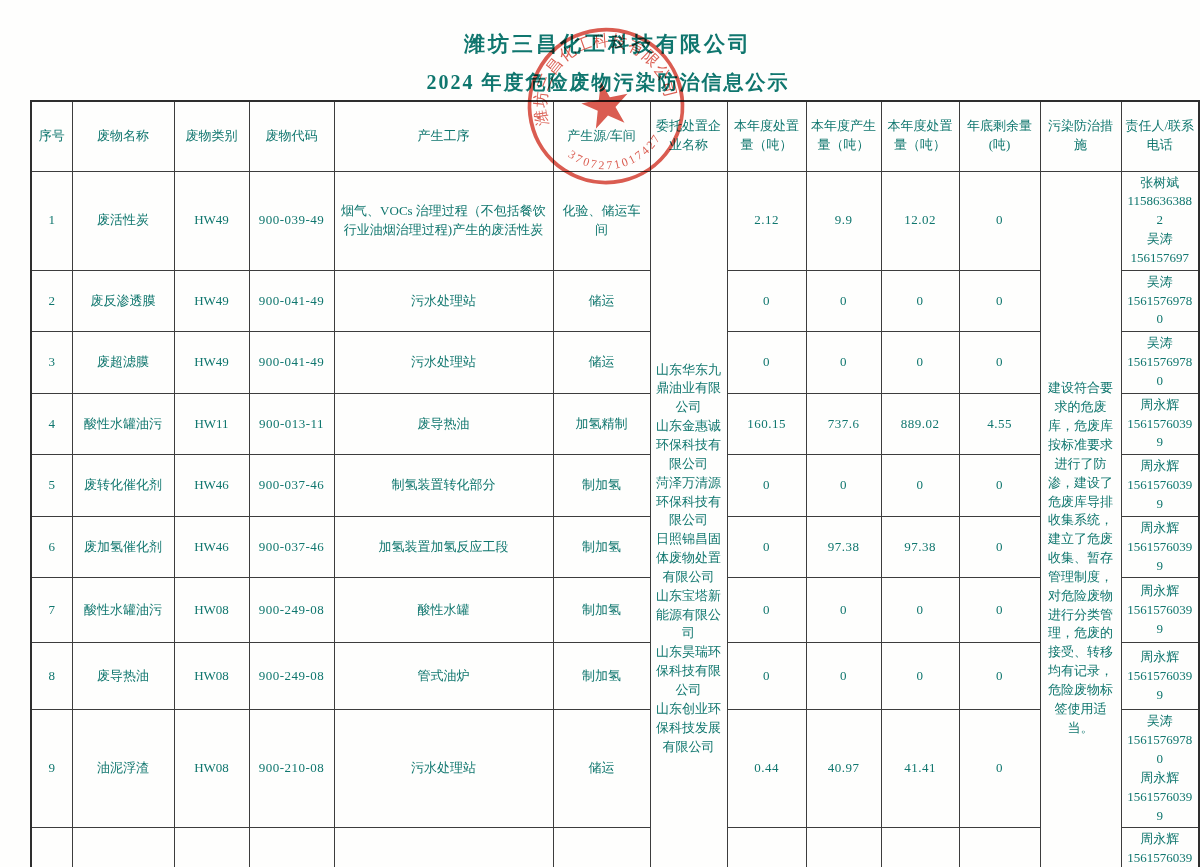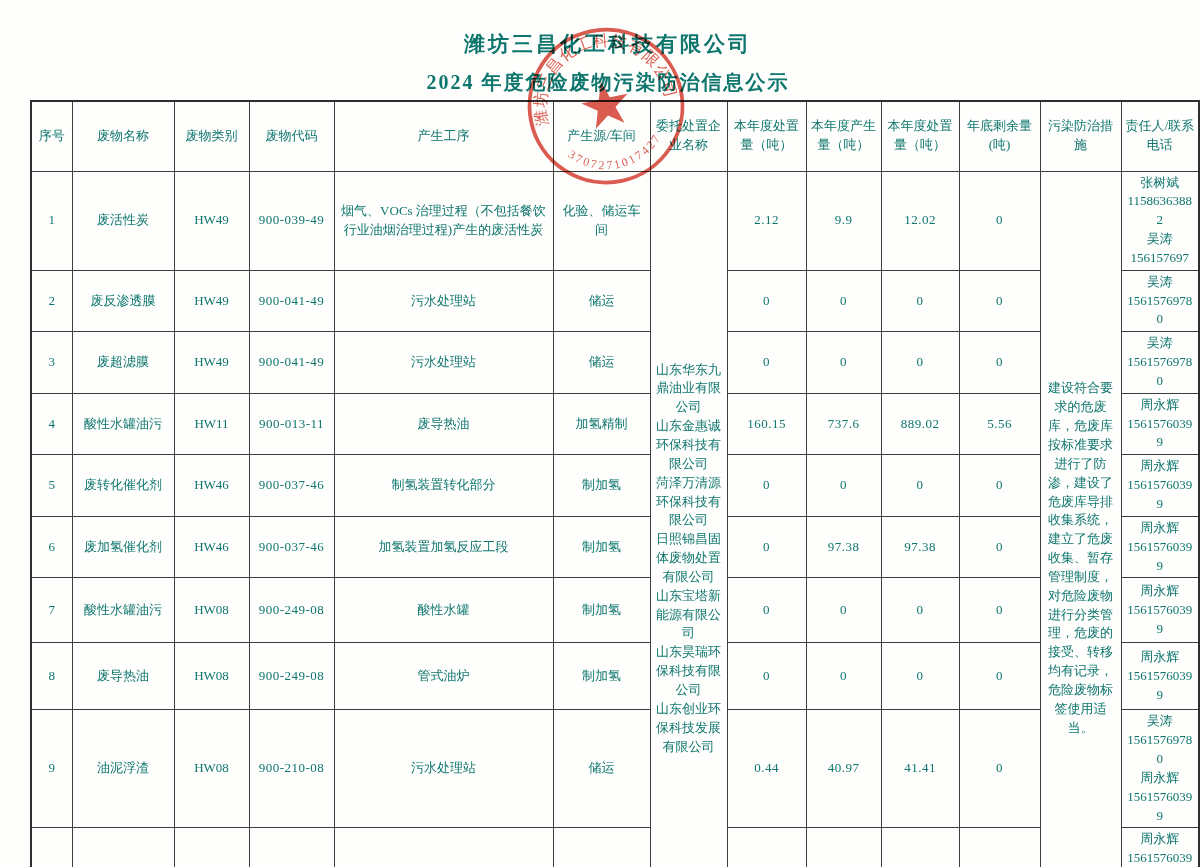--- a/index.html
+++ b/index.html
@@ -195,21 +195,21 @@
       <tr class="r4">
         <td>4</td>
         <td>酸性水罐油污</td>
         <td>HW11</td>
         <td class="code">900-013-11</td>
         <td class="process">废导热油</td>
         <td>加氢精制</td>
         <td class="num">160.15</td>
         <td class="num">737.6</td>
         <td class="num">889.02</td>
-        <td class="num">5.56</td>
+        <td class="num">4.55</td>
         <td class="contact">周永辉
 15615760399</td>
       </tr>
       <tr class="r5">
         <td>5</td>
         <td>废转化催化剂</td>
         <td>HW46</td>
         <td class="code">900-037-46</td>
         <td class="process">制氢装置转化部分</td>
         <td>制加氢</td>

